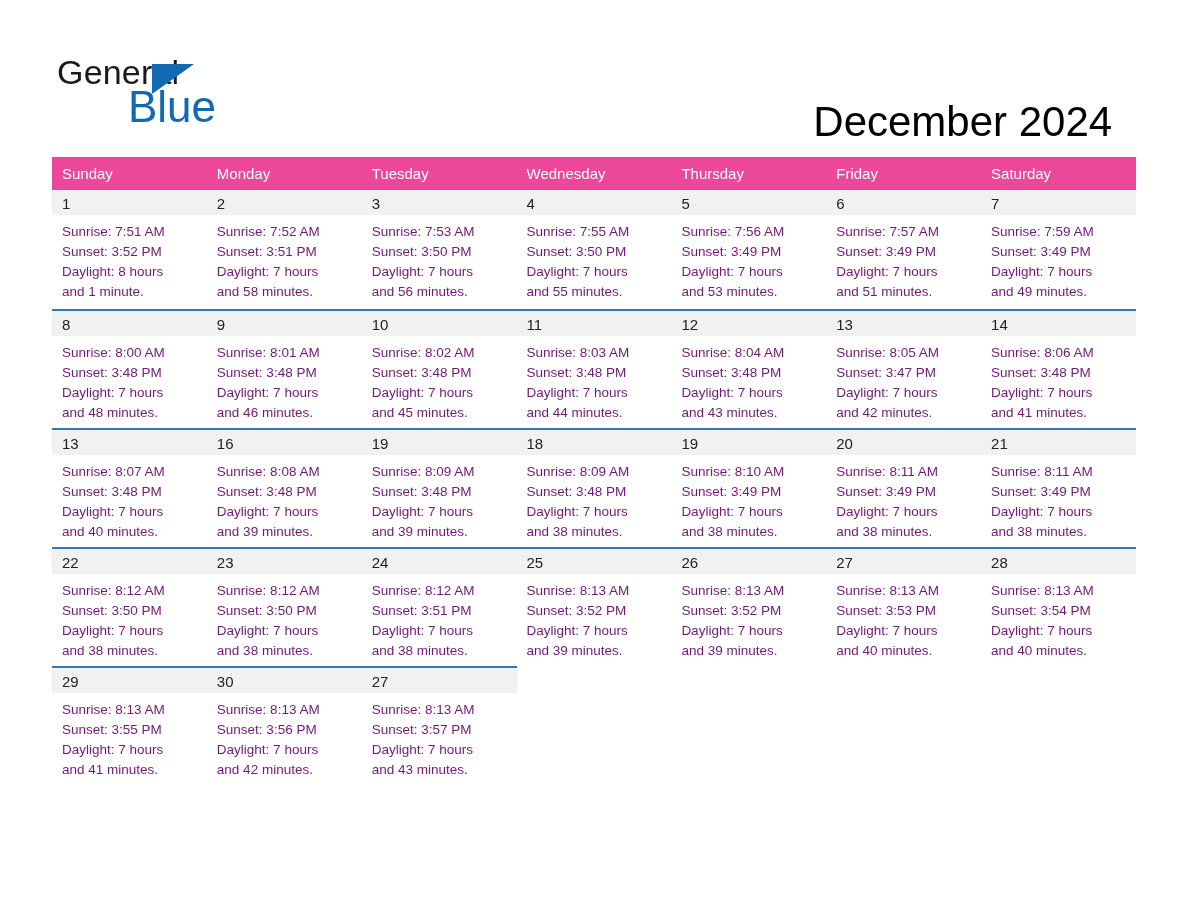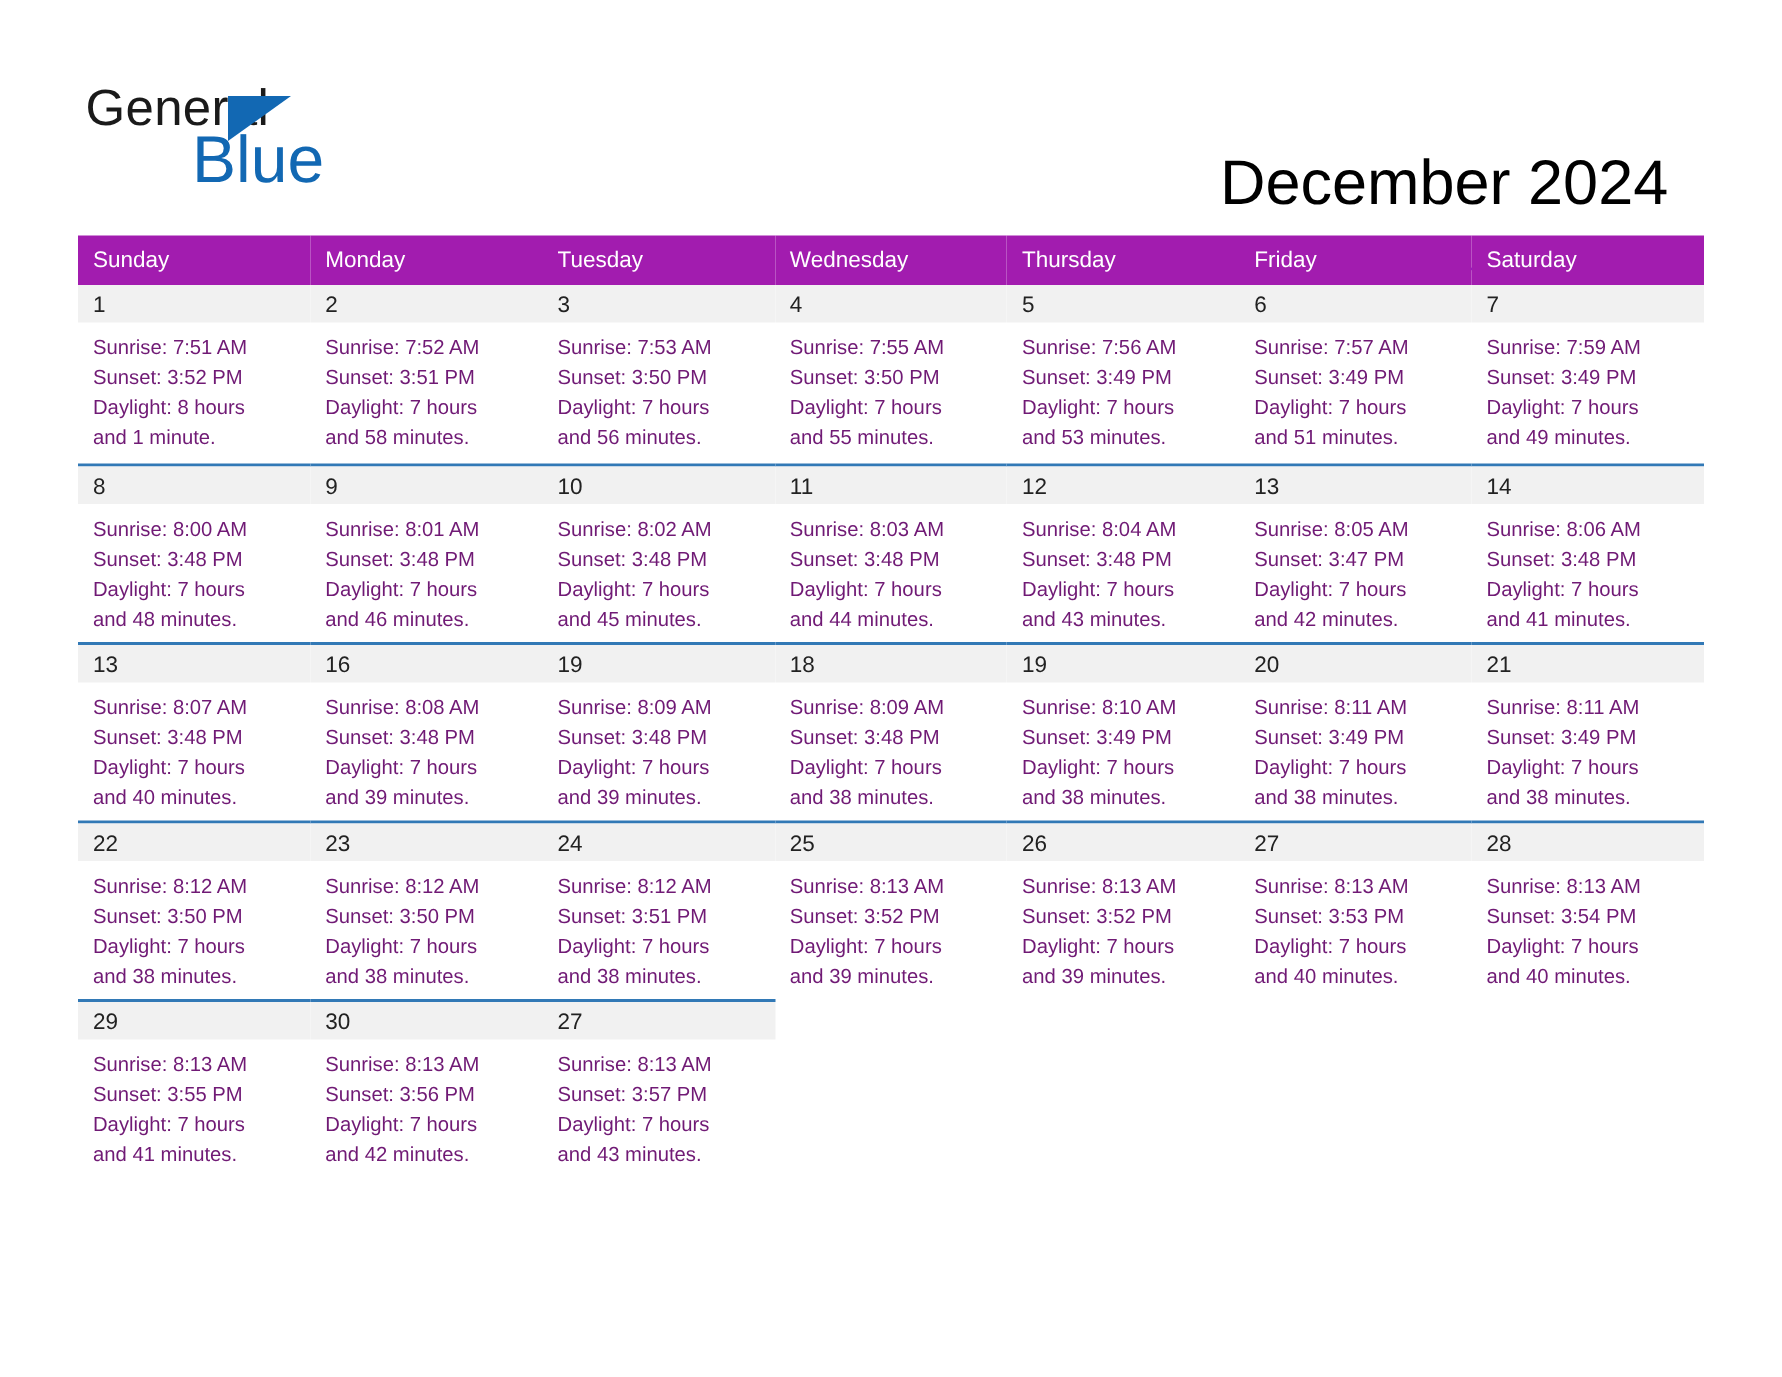--- a/index.html
+++ b/index.html
@@ -93,21 +93,21 @@
   
   .calendar {
     position: absolute;
     left: 52px;
     top: 157px;
     width: 1084px;
     border-collapse: collapse;
     table-layout: fixed;
   }
   .calendar th {
-    background: #a21caf;
+    background: #ec4899;
     color: #ffffff;
     font-size: 15px;
     font-weight: 400;
     text-align: left;
     padding: 8px 0 8px 10px;
     height: 17px;
     box-sizing: content-box;
     border: none;
     margin-top: 26px;
   }

